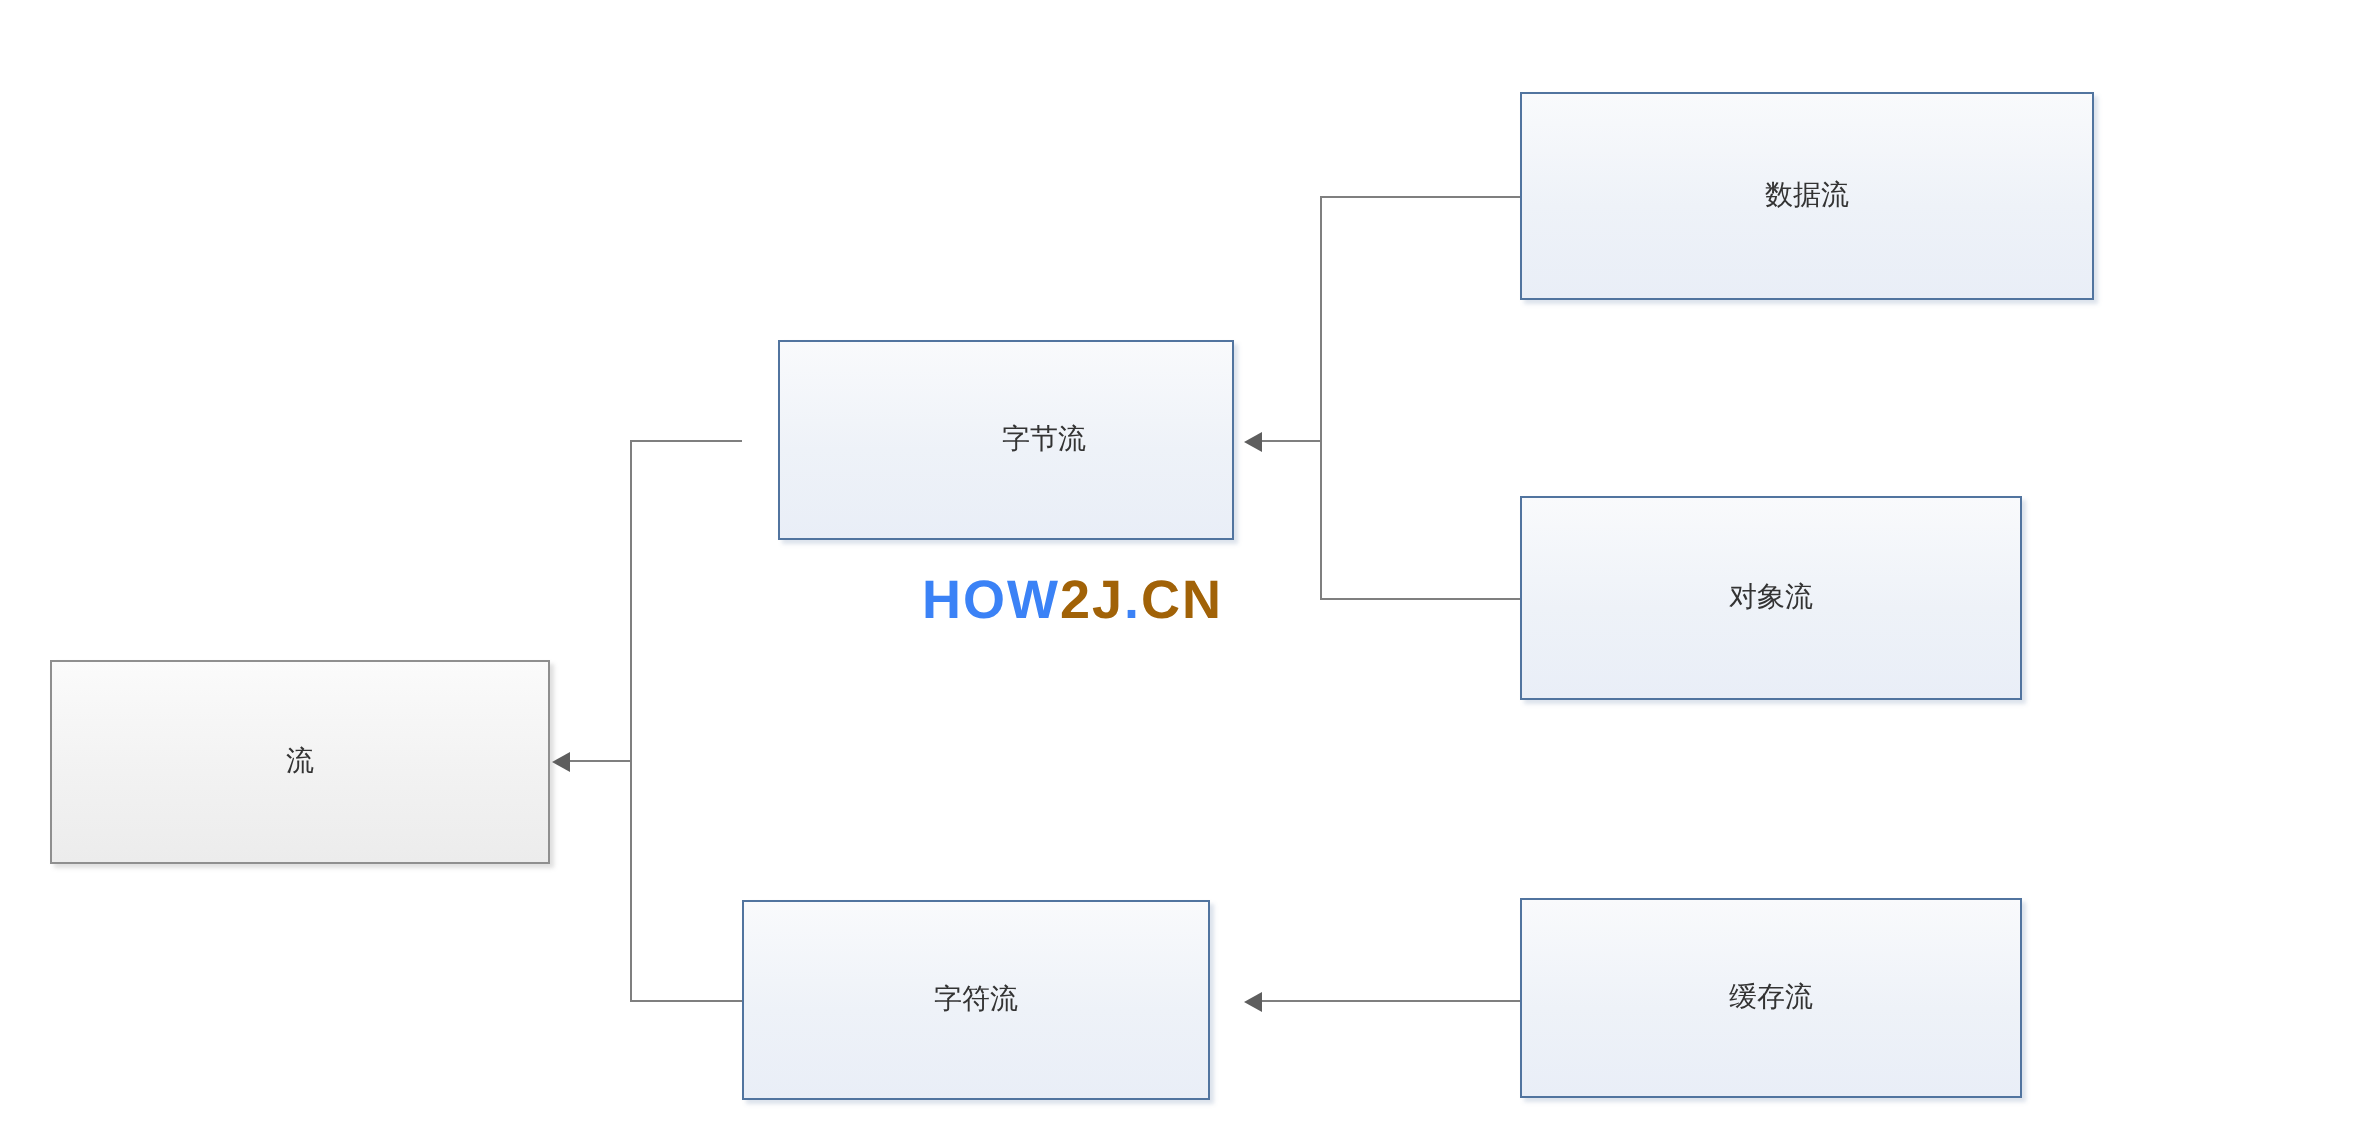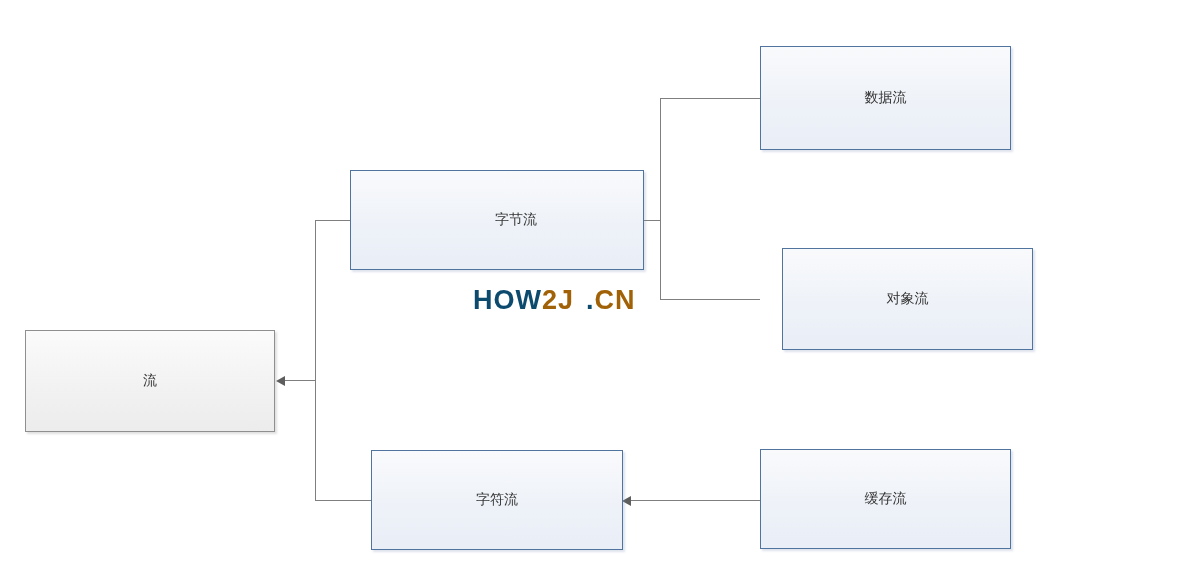--- a/index.html
+++ b/index.html
@@ -46,29 +46,29 @@
   .watermark {
     position: absolute;
     left: 461px;
     top: 287px;
     font-size: 27px;
     font-weight: 800;
     letter-spacing: 1px;
     line-height: 1;
     user-select: none;
   }
-  .wm-gray { color: #0c4a6e; margin-left: 12px; }
+  .wm-gray { color: #3b82f6; }
   .wm-blue { color: #a16207; }
 
   
   #node-stream  { left: 25px;  top: 330px; width: 250px; height: 102px; }
-  #node-byte    { left: 350px; top: 170px; width: 294px; height: 100px; padding-left: 38px; }
-  #node-char    { left: 371px; top: 450px; width: 252px; height: 100px; }
-  #node-data    { left: 760px; top: 46px;  width: 251px; height: 104px; text-align: right; }
-  #node-object  { left: 782px; top: 248px; width: 251px; height: 102px; }
+  #node-byte    { left: 389px; top: 170px; width: 228px; height: 100px; padding-left: 38px; }
+  #node-char    { left: 371px; top: 450px; width: 234px; height: 100px; }
+  #node-data    { left: 760px; top: 46px;  width: 287px; height: 104px; text-align: right; }
+  #node-object  { left: 760px; top: 248px; width: 251px; height: 102px; }
   #node-buffer  { left: 760px; top: 449px; width: 251px; height: 100px; justify-content: center; }
 </style>
 </head>
 <body>
 
 <div class="canvas">
 
   <div class="watermark">
     <span class="wm-gray">HOW</span><span class="wm-blue">2J</span><span class="wm-gray">.</span><span class="wm-blue">CN</span>
   </div>

